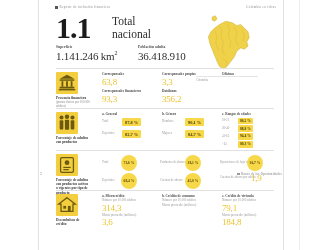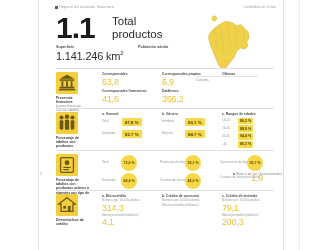--- a/index.html
+++ b/index.html
@@ -3,21 +3,21 @@
 <meta charset="utf-8">
 <style>
   html,body{margin:0;padding:0;}
   body{
     width:300px;height:250px;overflow:hidden;
     background:#ffffff;
     font-family:"Liberation Sans", sans-serif;
     color:#3b3b3b;
     -webkit-font-smoothing:none;
   }
-  .page{position:relative;width:300px;height:180px;background:#fff;box-sizing:border-box;}
+  .page{position:relative;width:300px;height:180px;background:#fff;box-sizing:border-box;font-family:Liberation Serif, serif;}
 
   
   .gutter-left{position:absolute;left:38px;top:0;width:1px;height:250px;background:#e2e2e2;}
   .gutter-right{position:absolute;left:283px;top:0;width:1px;height:250px;background:#e2e2e2;}
   .edge-right{position:absolute;left:299px;top:0;width:1px;height:250px;background:#ededed;}
 
   
   .crumb{position:absolute;left:55px;top:5px;display:flex;align-items:center;gap:1.5px;}
   .crumb-sq{width:3px;height:3px;background:#575757;}
   .crumb-txt{font-size:3.2px;letter-spacing:.35px;color:#8a8a8a;white-space:nowrap;}
@@ -78,21 +78,21 @@
 
   <div class="crumb">
     <span class="crumb-sq"></span>
     <span class="crumb-txt">Reporte de inclusión financiera</span>
   </div>
   <div class="brandline">Colombia en cifras</div>
 
   <div class="bignum">1.1</div>
   <div class="title">
     <div>Total</div>
-    <div>productos</div>
+    <div>nacional</div>
   </div>
 
   <div class="map">
     <svg viewBox="0 0 100 100" xmlns="http://www.w3.org/2000/svg">
       <g fill="#efd14a" stroke="#c9a62a" stroke-width="0.7">
         <path d="M26 8 L31 6 L34 11 L30 15 L26 13 Z"></path>
         <path d="M38 20 L48 15 L58 17 L66 22 L72 20 L78 26 L84 32 L86 41 L82 48
                  L84 55 L78 60 L72 58 L66 63 L62 72 L56 80 L50 88 L44 92 L38 88
                  L34 80 L30 70 L26 60 L22 50 L20 40 L24 32 L30 26 Z"></path>
       </g>
@@ -109,20 +109,21 @@
   <div class="maprule"></div>
   <div class="mapcap">Colombia</div>
 
   <div class="figs">
     <div class="fig">
       <div class="lab">Superficie</div>
       <div class="val"><span>1.141.246 km</span><sup>2</sup></div>
     </div>
     <div class="fig">
       <div class="lab">Población adulta</div>
+      <div class="val"><span>36.418.910</span></div>
     </div>
   </div>
 
   <div class="hr" style="top:68px"></div>
 
   <div class="block" style="top:72px;height:34px">
     <div class="ico">
       <svg viewBox="0 0 24 24">
           <g fill="#6b5a10">
         <rect x="4" y="16" width="16" height="2"></rect>
@@ -140,31 +141,31 @@
       <div class="s">(puntos físicos por 100.000 adultos)</div>
     </div>
 
     <div style="position:absolute;left:46px;top:0;width:172px;display:flex;">
       <div style="width:60px">
         <div class="colhead">Corresponsales</div>
         <div class="bigval">63,8</div>
       </div>
       <div style="width:60px">
         <div class="colhead">Corresponsales propios</div>
-        <div class="bigval">6,9</div>
+        <div class="bigval">3,3</div>
       </div>
       <div style="width:52px">
         <div class="colhead">Oficinas</div>
       </div>
     </div>
 
     <div style="position:absolute;left:46px;top:17px;width:172px;display:flex;">
       <div style="width:60px">
         <div class="colhead">Corresponsales financieros</div>
-        <div class="bigval">41,6</div>
+        <div class="bigval">93,3</div>
       </div>
       <div style="width:52px">
         <div class="colhead">Datáfonos</div>
         <div class="bigval">356,2</div>
       </div>
     </div>
   </div>
 
   <div class="hr" style="top:108px"></div>
 
@@ -288,35 +289,35 @@
     </div>
     <div class="rowlabel" style="top:24px">
       <div class="t">Desembolsos de crédito</div>
     </div>
 
     <div style="position:absolute;left:46px;top:0;width:58px">
       <div class="colhead">a. Microcrédito</div>
       <div class="sublab">Número por 10.000 adultos</div>
       <div class="bigval">314,3</div>
       <div class="sublab" style="margin-top:1px">Monto promedio (millones)</div>
-      <div class="bigval">4,1</div>
+      <div class="bigval">3,6</div>
     </div>
 
     <div style="position:absolute;left:106px;top:0;width:58px">
       <div class="colhead">b. Crédito de consumo</div>
       <div class="sublab">Número por 10.000 adultos</div>
       <div class="sublab" style="margin-top:1px">Monto promedio (millones)</div>
     </div>
 
     <div style="position:absolute;left:166px;top:0;width:56px">
       <div class="colhead">c. Crédito de vivienda</div>
       <div class="sublab">Número por 10.000 adultos</div>
       <div class="bigval">79,1</div>
       <div class="sublab" style="margin-top:1px">Monto promedio (millones)</div>
-      <div class="bigval">200,3</div>
+      <div class="bigval">184,8</div>
     </div>
   </div>
 
   <div class="numsec">2</div>
   <div class="footmark">
     <span class="dot"></span>
     <span class="fm">Banca de las Oportunidades</span>
   </div>
 
 </div>

